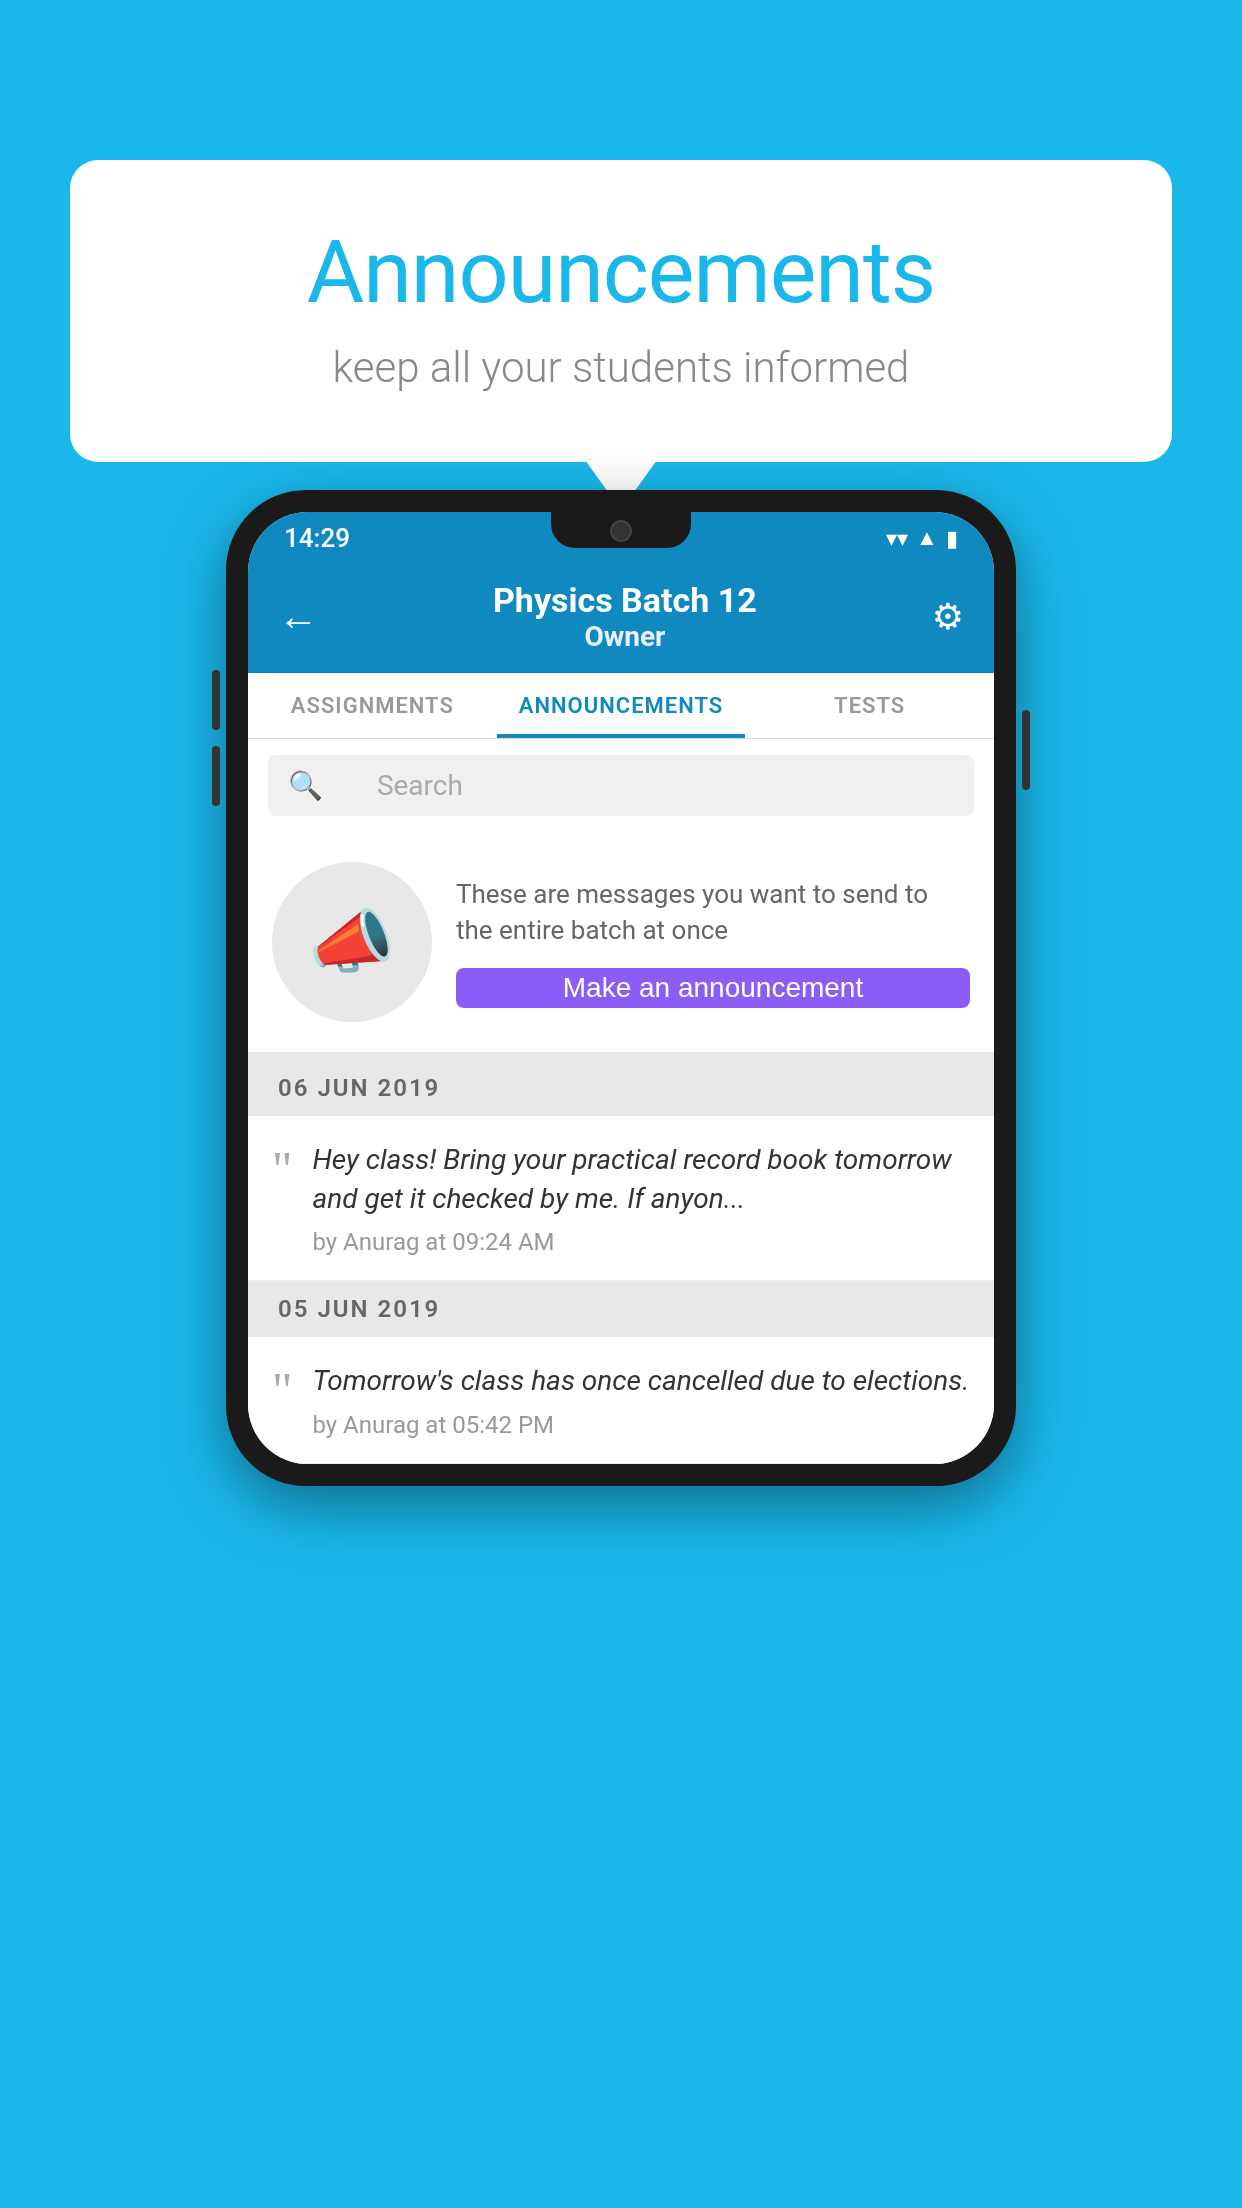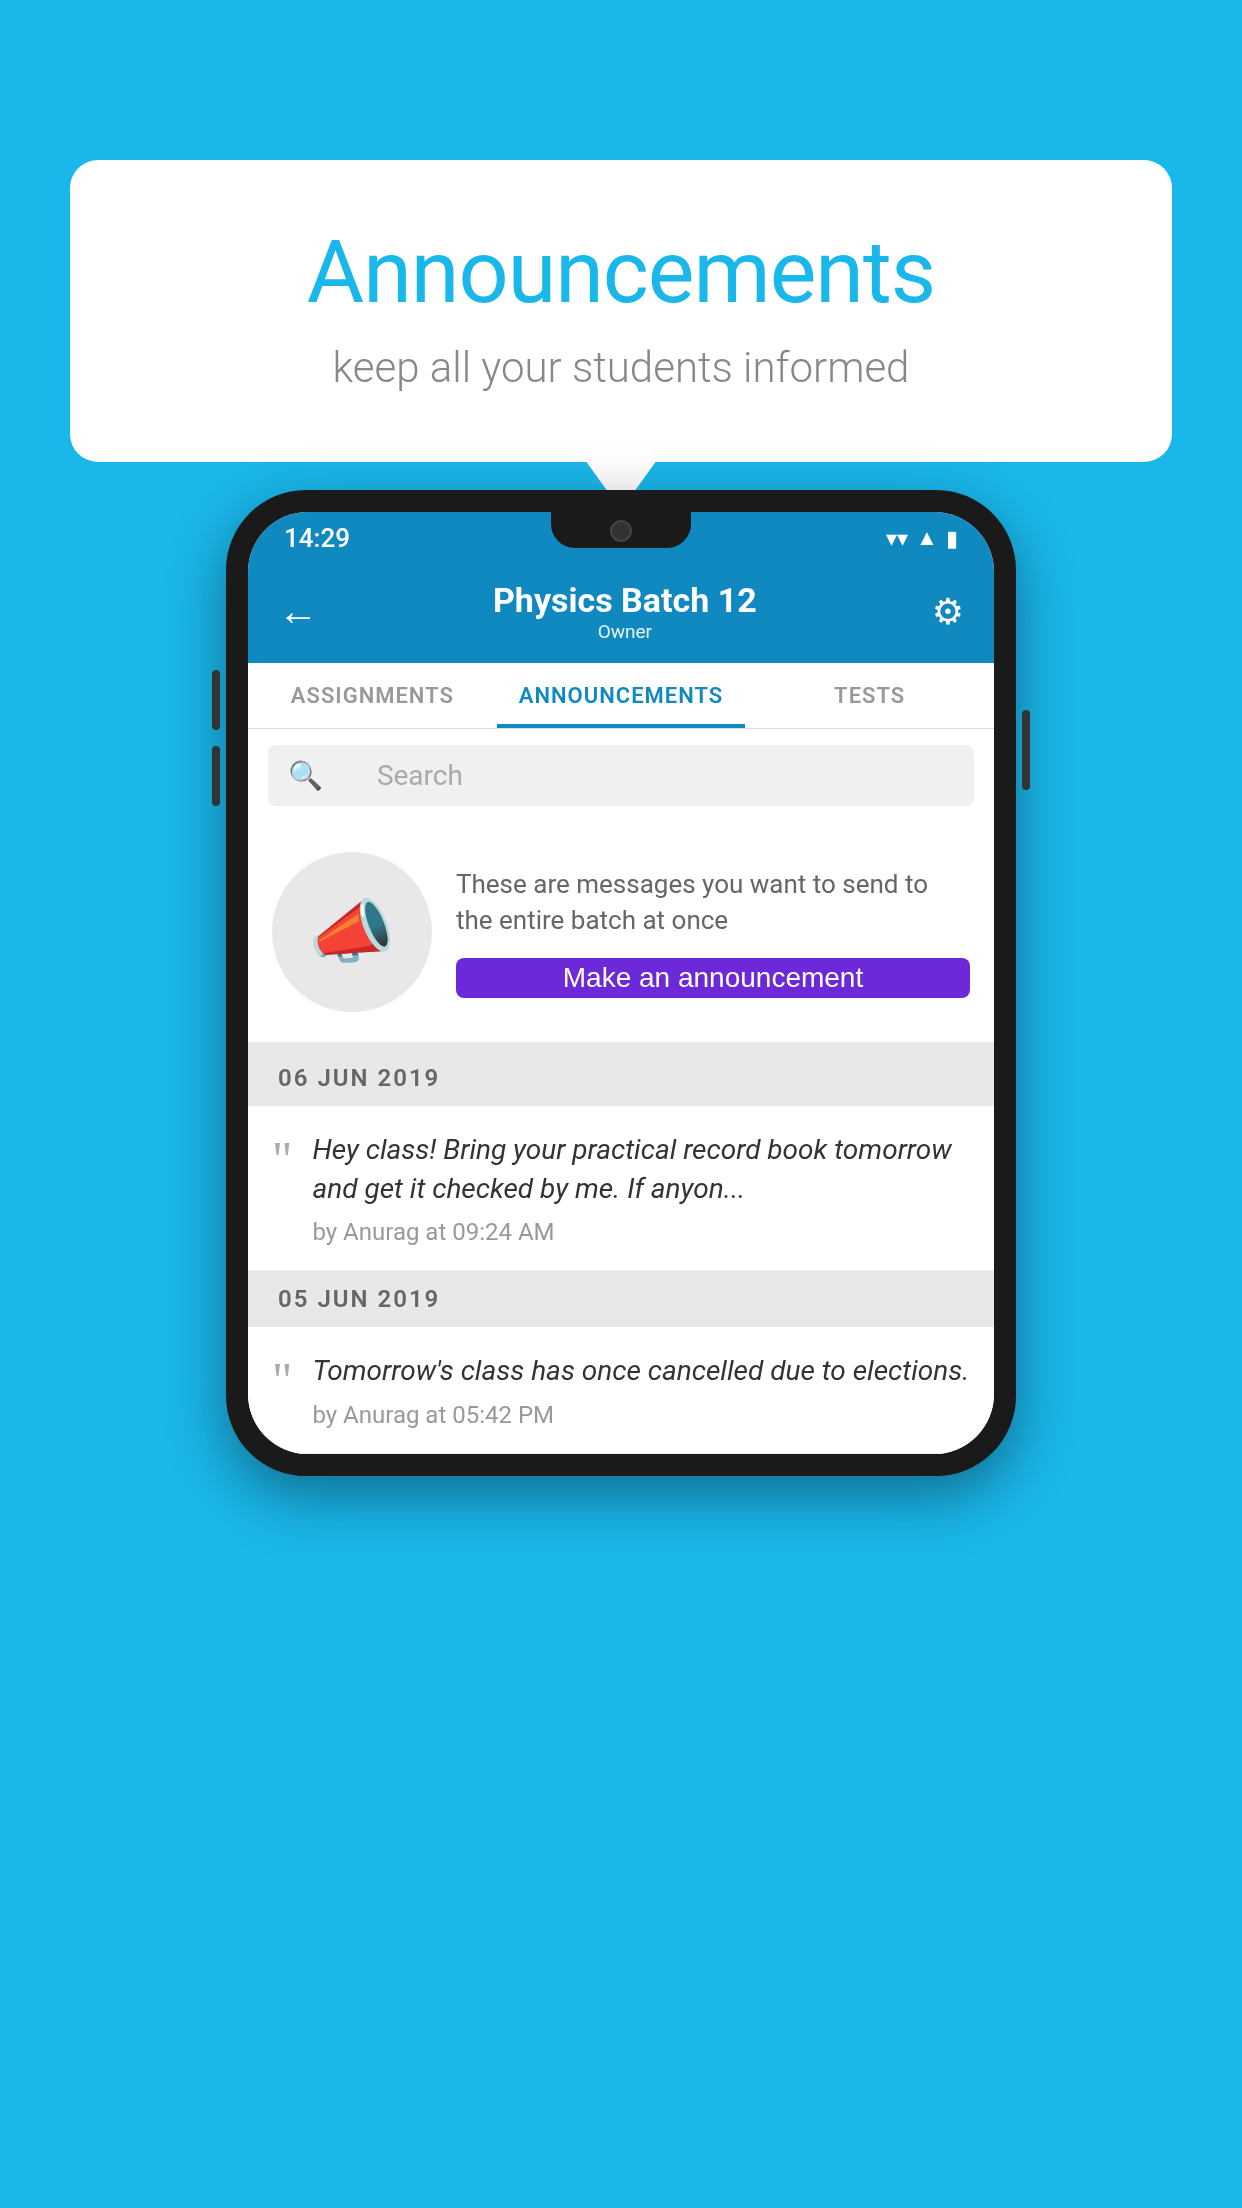--- a/index.html
+++ b/index.html
@@ -158,22 +158,22 @@
     }
 
     .app-bar-title {
       color: white;
       font-size: 34px;
       font-weight: 700;
     }
 
     .app-bar-subtitle {
       color: rgba(255,255,255,0.9);
-      font-size: 19px;
-      font-weight: 400;
+      font-size: 28px;
+      font-weight: 700;
       text-align: center;
     }
 
     .settings-icon {
       color: white;
       font-size: 36px;
       cursor: pointer;
     }
 
     
@@ -267,21 +267,21 @@
     }
 
     .announcement-desc {
       font-size: 26px;
       color: #666;
       line-height: 1.4;
       margin-bottom: 20px;
     }
 
     .make-announcement-btn {
-      background: #6d28d9;
+      background: #8b5cf6;
       color: white;
       border: none;
       border-radius: 8px;
       padding: 4px 36px;
       font-size: 28px;
       font-weight: 500;
       cursor: pointer;
       width: 100%;
     }
 

